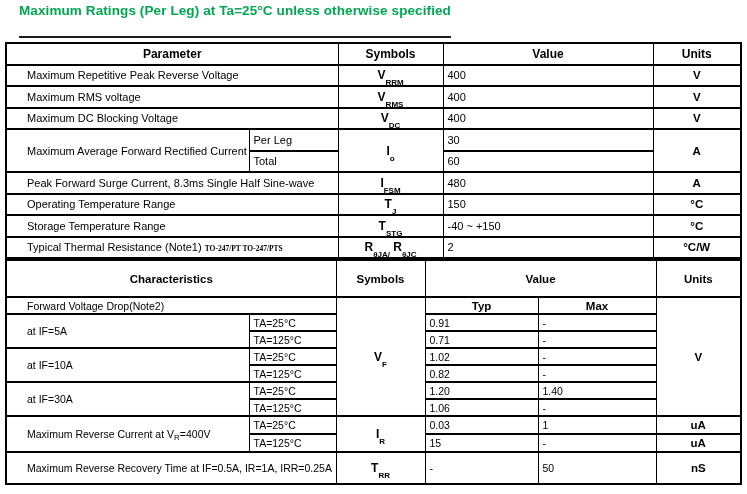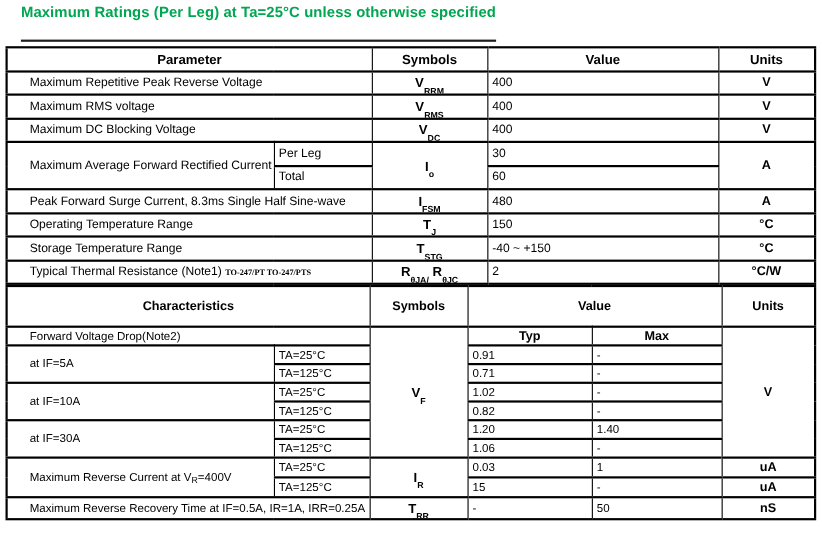--- a/index.html
+++ b/index.html
@@ -35,21 +35,21 @@
   }
   th{font-size:12px;font-weight:bold;text-align:center;padding:1px 2px;}
   td{font-size:11px;}
   td.left{text-align:left;padding-left:20px;}
   td.center{text-align:left;}
   .t1 tr{height:21.5px;}
   .t1 tr.hdr{height:22px;}
   .t2 tr{height:17px;}
   .t2 tr.hdr{height:37px;}
   .t2 tr.h-ir{height:18px;}
-  .t2 tr.h-trr{height:20px;}
+  .t2 tr.h-trr{height:32px;}
   .t2 th{font-size:11.5px;}
   .t2 td{font-size:10.5px;}
   td.sym{font-weight:bold;font-size:12px;text-align:center;}
   td.sym sub, .subtxt{
     font-size:8px;font-weight:bold;
     position:relative;top:6px;vertical-align:baseline;line-height:1;text-align:center;
   }
   td.units{font-weight:bold;font-size:11.5px;text-align:center;}
   .small-pkg{font-size:7.5px;font-weight:bold;letter-spacing:0px;font-family:Liberation Serif, serif;}
   .note{

